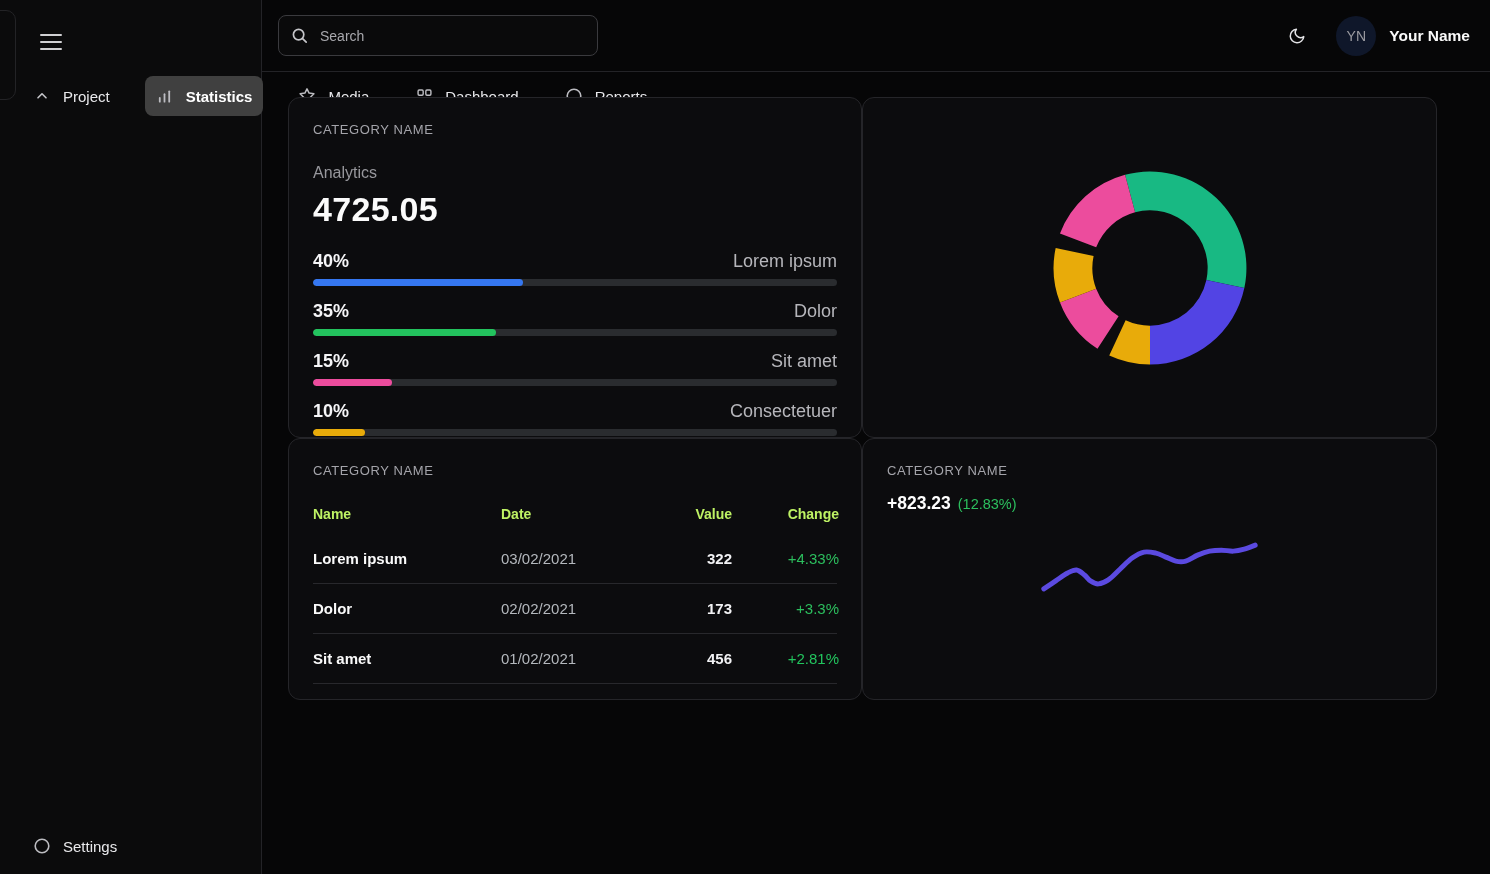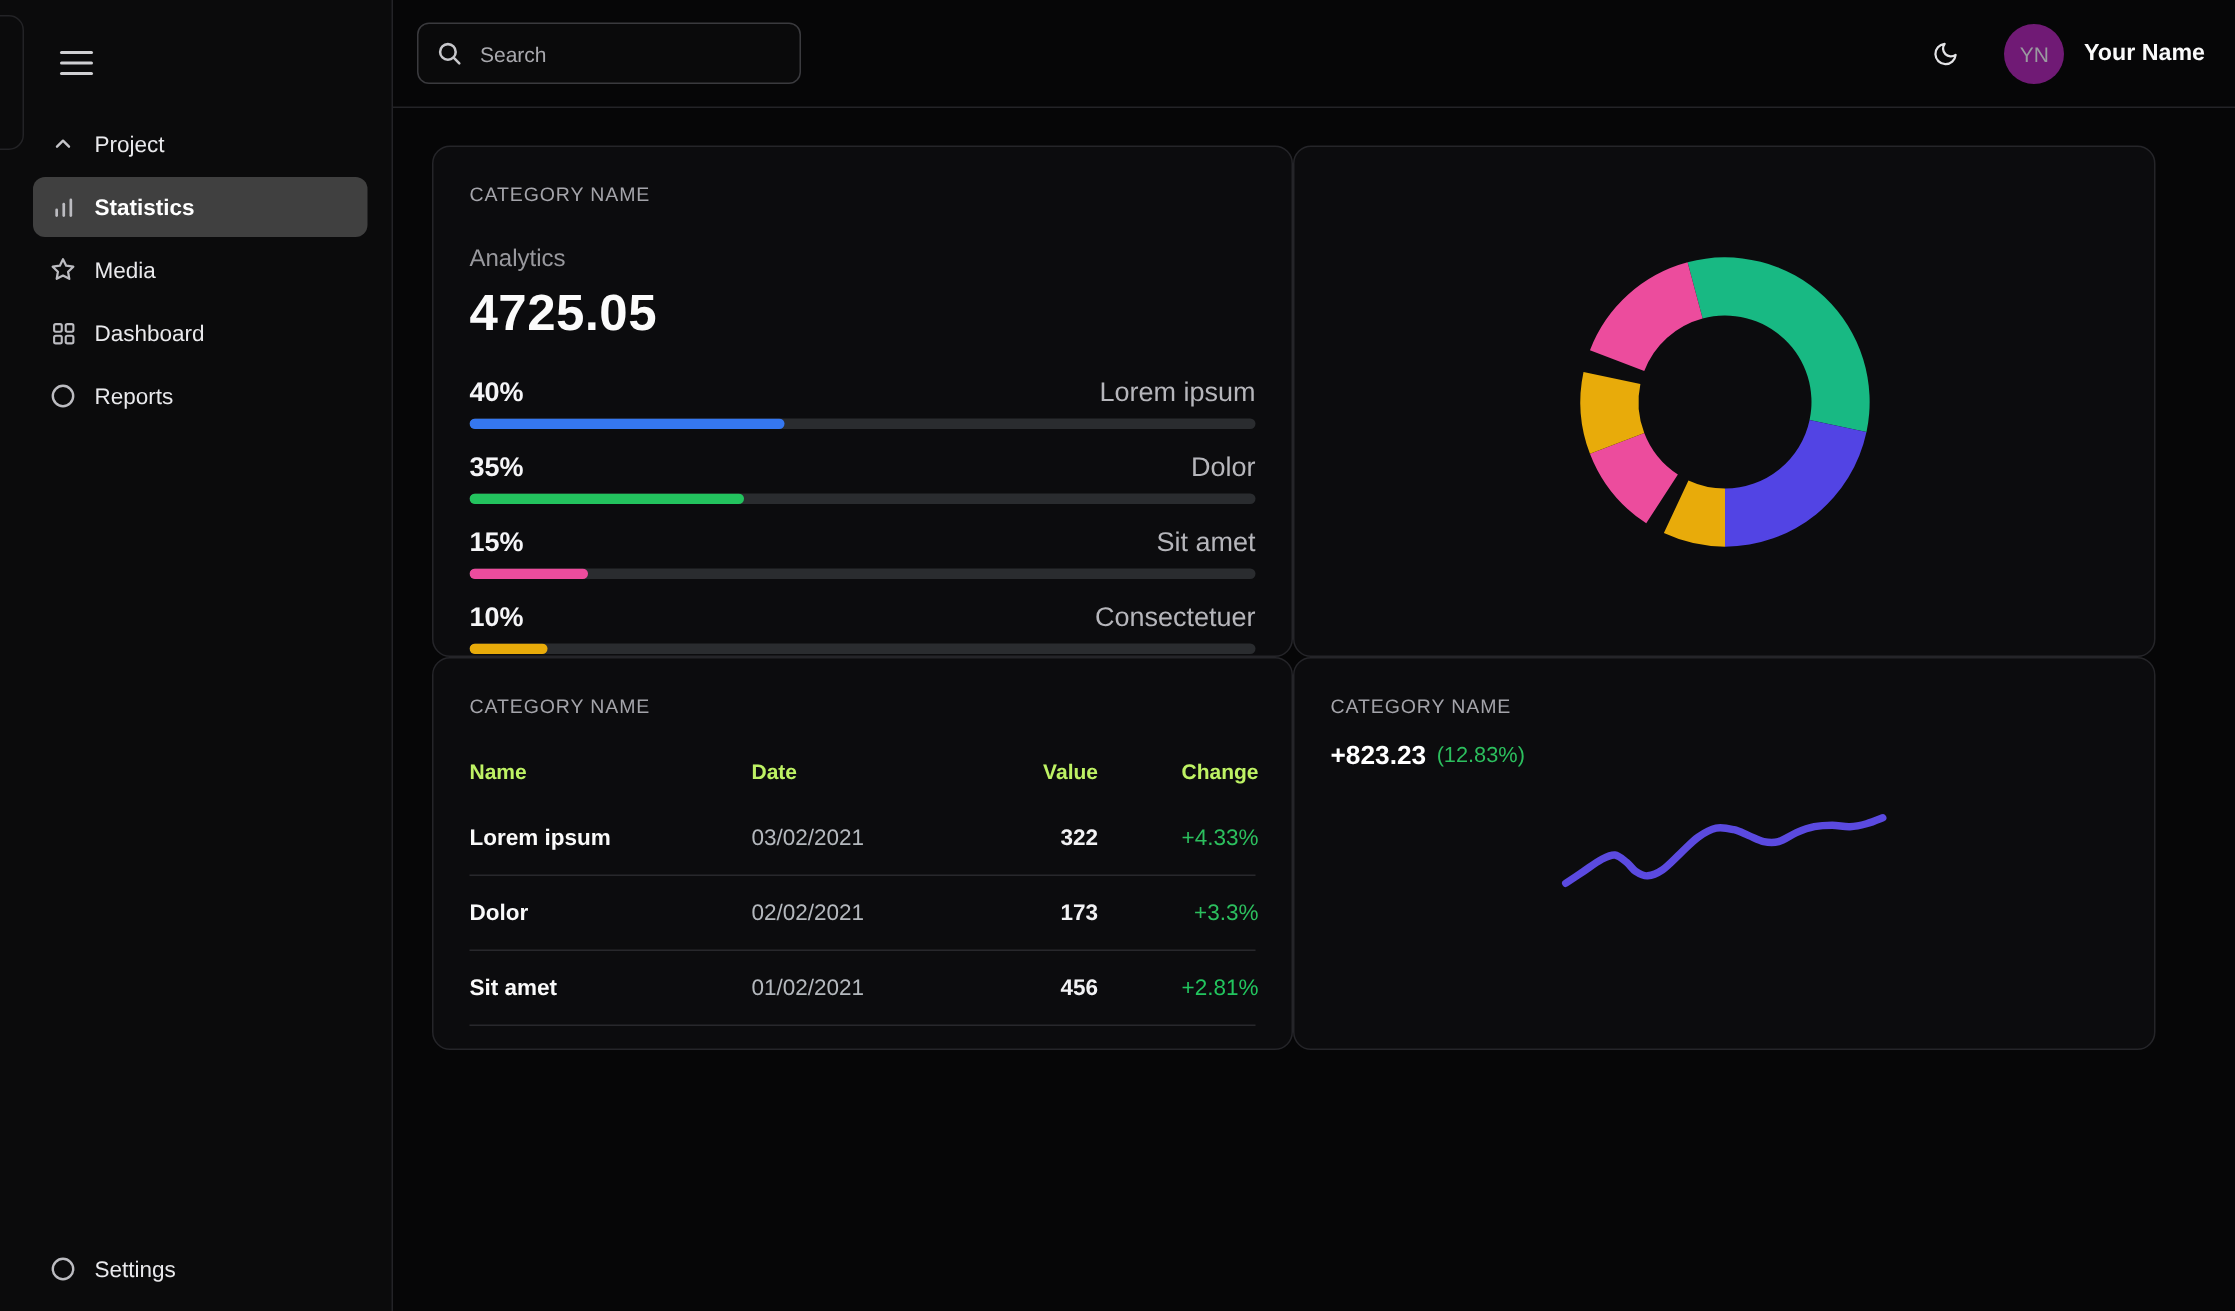--- a/index.html
+++ b/index.html
@@ -17,47 +17,47 @@
   .corner-artifact{
     position:absolute;left:-14px;top:10px;width:28px;height:88px;
     border:1px solid #232326;border-radius:10px;
   }
   .hamburger{
     background:none;border:none;cursor:pointer;
     margin:34px 0 26px 40px;padding:0;width:22px;
     display:flex;flex-direction:column;gap:5px;
   }
   .hamburger span{display:block;height:2px;width:22px;background:#d0d0d3;border-radius:1px}
-  .nav{padding:0 16px 0 22px;display:flex;flex-direction:column;gap:2px}
+  .nav{padding:0 16px 0 22px;display:flex;flex-direction:row;gap:24px}
   .side-item{
     height:40px;display:flex;align-items:center;padding:0 11px;border-radius:8px;
     font-size:15px;color:#e9e9ec;cursor:pointer;box-sizing:border-box;
   }
   .side-item.active{background:#404040;font-weight:700;color:#ffffff}
   .side-item .icon{width:18px;height:18px;margin-right:12px;display:flex;align-items:center;justify-content:center;flex:none}
   .side-footer{margin-top:auto;padding:0 16px 8px 22px}
   
   .main{flex:1;display:flex;flex-direction:column;min-width:0}
   .topbar{
     height:72px;flex:none;border-bottom:1px solid #232327;
     display:flex;align-items:center;padding:0 20px 0 16px;box-sizing:border-box;
   }
   .search{
-    width:256px;height:41px;border:1px solid #3a3a3e;border-radius:8px;background:#0a0a0b;
+    width:320px;height:41px;border:1px solid #3a3a3e;border-radius:8px;background:#0a0a0b;
     display:flex;align-items:center;padding:0 12px;gap:10px;box-sizing:border-box;
   }
   .search input{
     background:transparent;border:none;outline:none;color:#e5e5e5;width:100%;
     font-family:"Liberation Sans",sans-serif;font-size:14px;
   }
   .search input::placeholder{color:#a8a8ad}
   .top-right{margin-left:auto;display:flex;align-items:center}
   .moon-btn{background:none;border:none;cursor:pointer;padding:6px;display:flex}
   .avatar{
-    width:40px;height:40px;border-radius:50%;background:#701a75;color:#9a9aa0;
+    width:40px;height:40px;border-radius:50%;background:#0f172a;color:#9a9aa0;
     display:flex;align-items:center;justify-content:center;font-size:14px;margin-left:24px;cursor:pointer;
   }
   .username{font-weight:700;font-size:15.5px;margin-left:13px;color:#fafafa}
   
   .content{
     padding:25px 28px 0 26px;display:grid;
     grid-template-columns:574px 575px;grid-template-rows:341px 262px;
   }
   .card{
     background:#0c0c0e;border:1px solid #252529;border-radius:12px;

